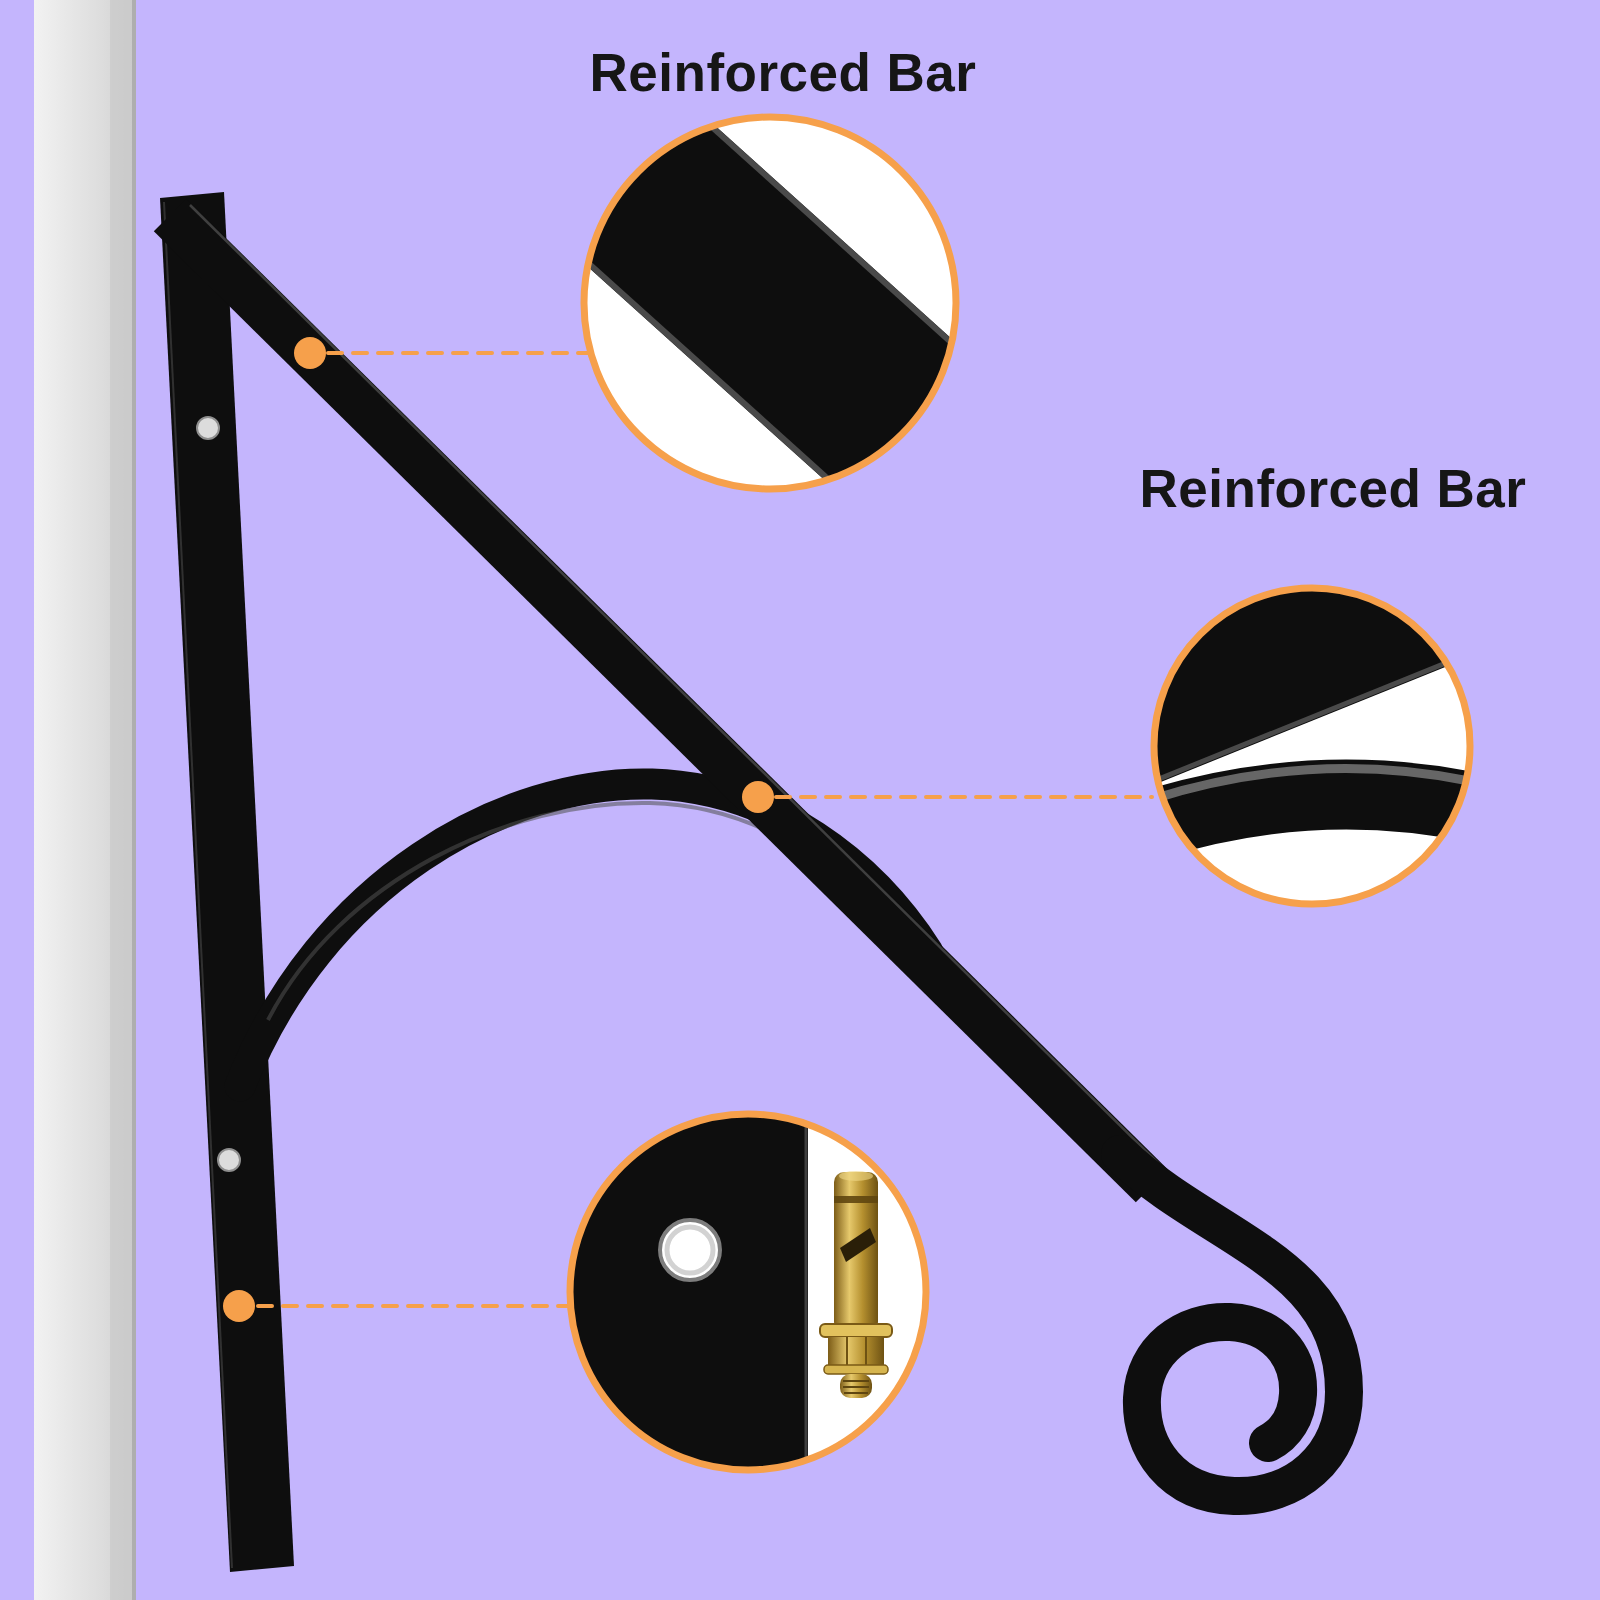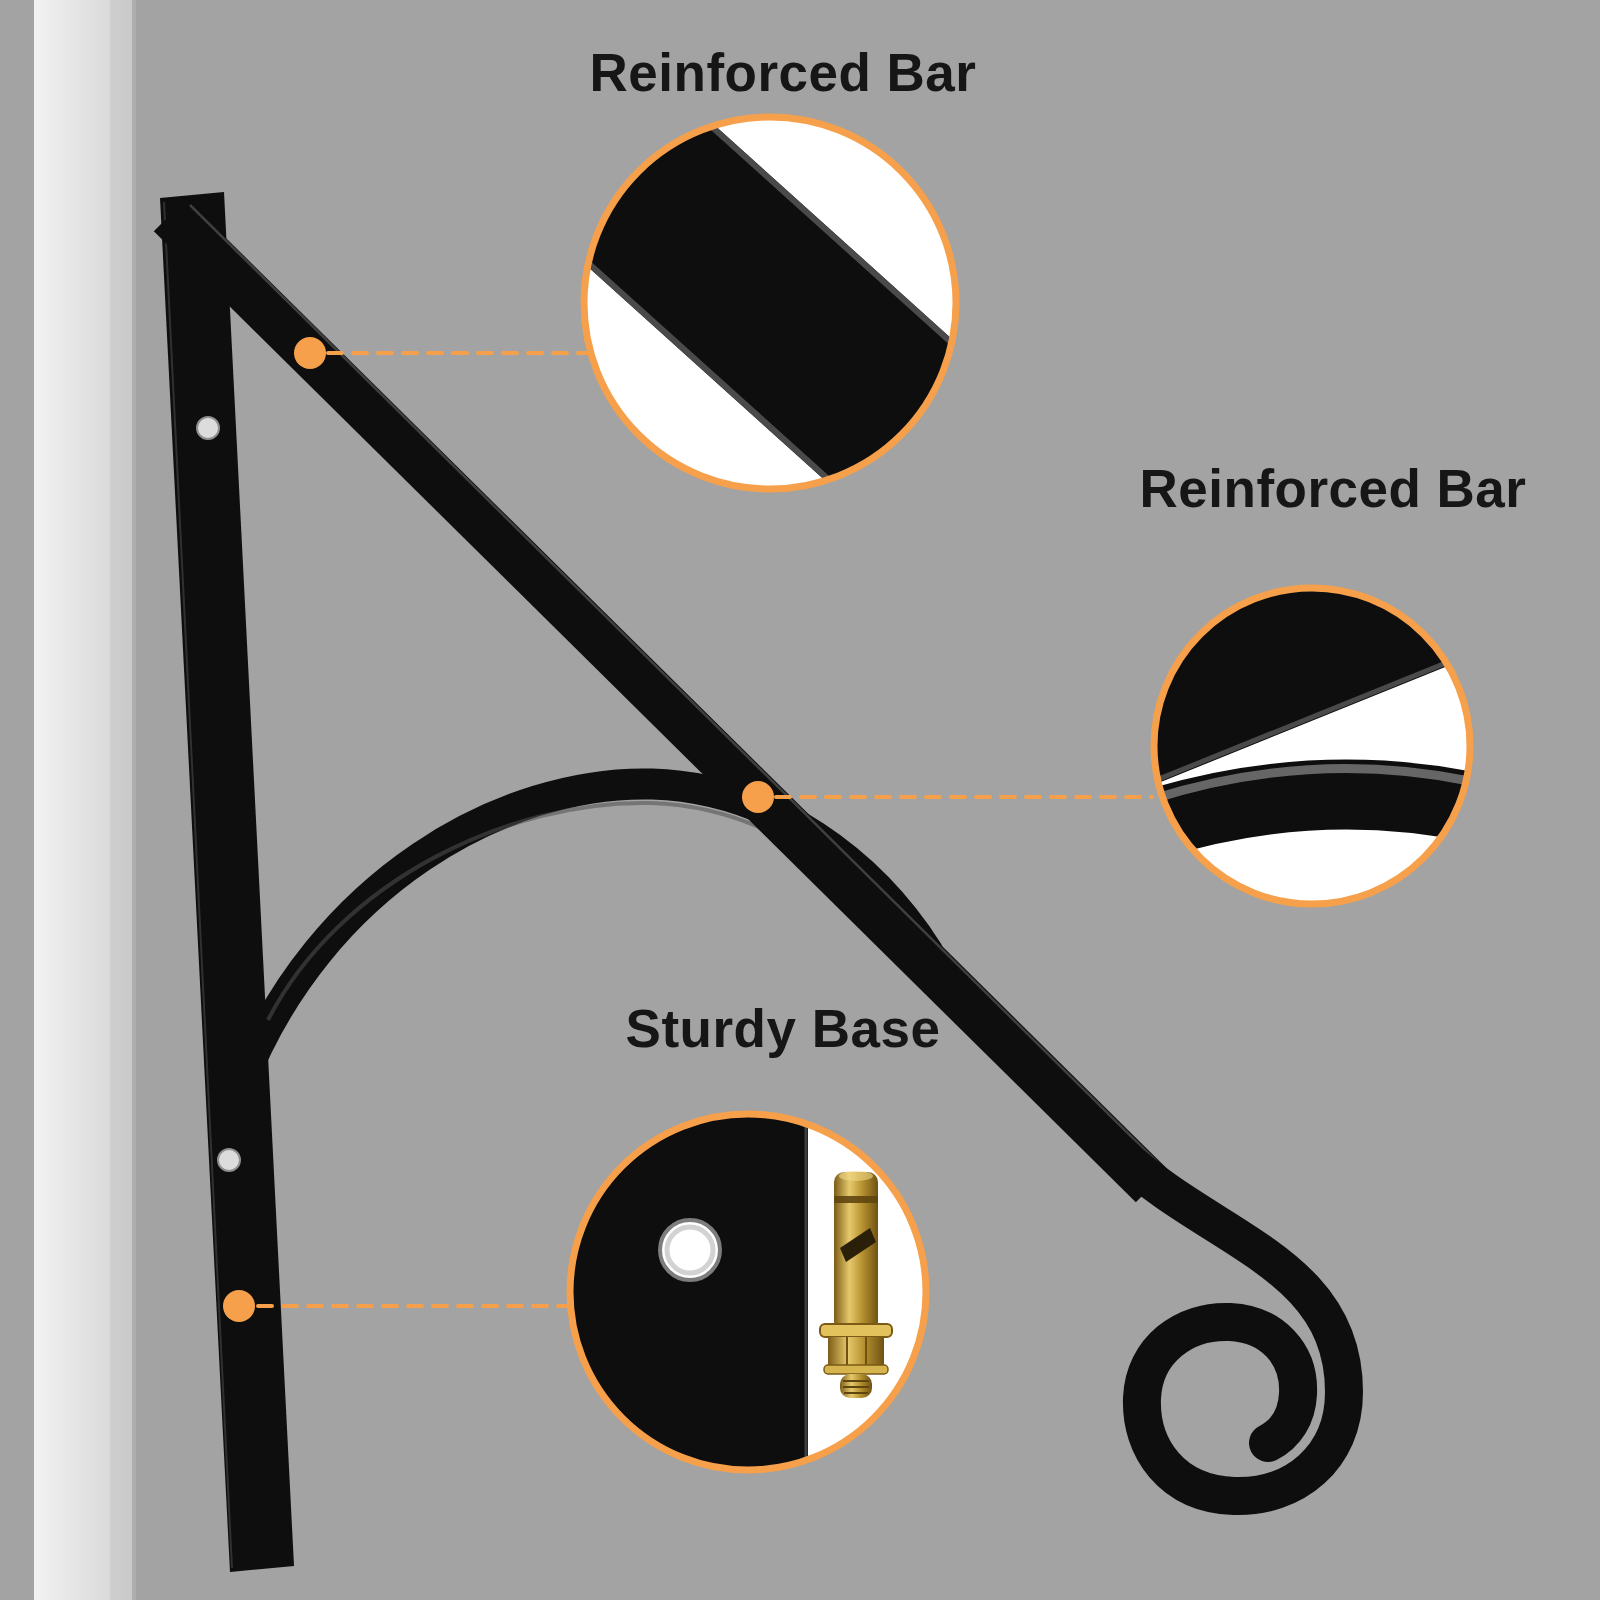--- a/index.html
+++ b/index.html
@@ -6,21 +6,21 @@
     --accent:#F6A04B;
     --ink:#0E0E0E;
     --label:#161616;
     --wall:#DFDFDF;
     --hardware_gold:#C19F45;
   }
   html,body{margin:0;padding:0;background:#fff;}
   .stage{
     position:relative;
     width:1600px;height:1600px;
-    background:#a3a3a3;
+    background:#c4b5fd;
     overflow:hidden;
     font-family:"Liberation Sans", sans-serif;
   }
   .scene{position:absolute;left:0;top:0;}
   .ink-fill{fill:var(--ink);}
   .ink-stroke{stroke:var(--ink);fill:none;}
   .accent-fill{fill:var(--accent);}
   .accent-stroke{stroke:var(--accent);fill:none;}
   .dash{stroke-width:4;stroke-dasharray:14 11;stroke-linecap:round;}
   .ring{stroke-width:7;}
@@ -149,15 +149,14 @@
           <line x1="843" y1="1387" x2="869" y2="1387" stroke="#5f4610" stroke-width="2"></line>
           <line x1="844" y1="1393" x2="868" y2="1393" stroke="#5f4610" stroke-width="2"></line>
         </g>
       </g>
       <circle cx="748" cy="1292" r="178" class="accent-stroke ring"></circle>
     </g>
   </svg>
 
   <div class="callout-label" style="left:783px;top:42px;">Reinforced Bar</div>
   <div class="callout-label" style="left:1333px;top:458px;">Reinforced Bar</div>
-  <div class="callout-label" style="left:783px;top:998px;">Sturdy Base</div>
 
 </div>
 
 </body></html>

